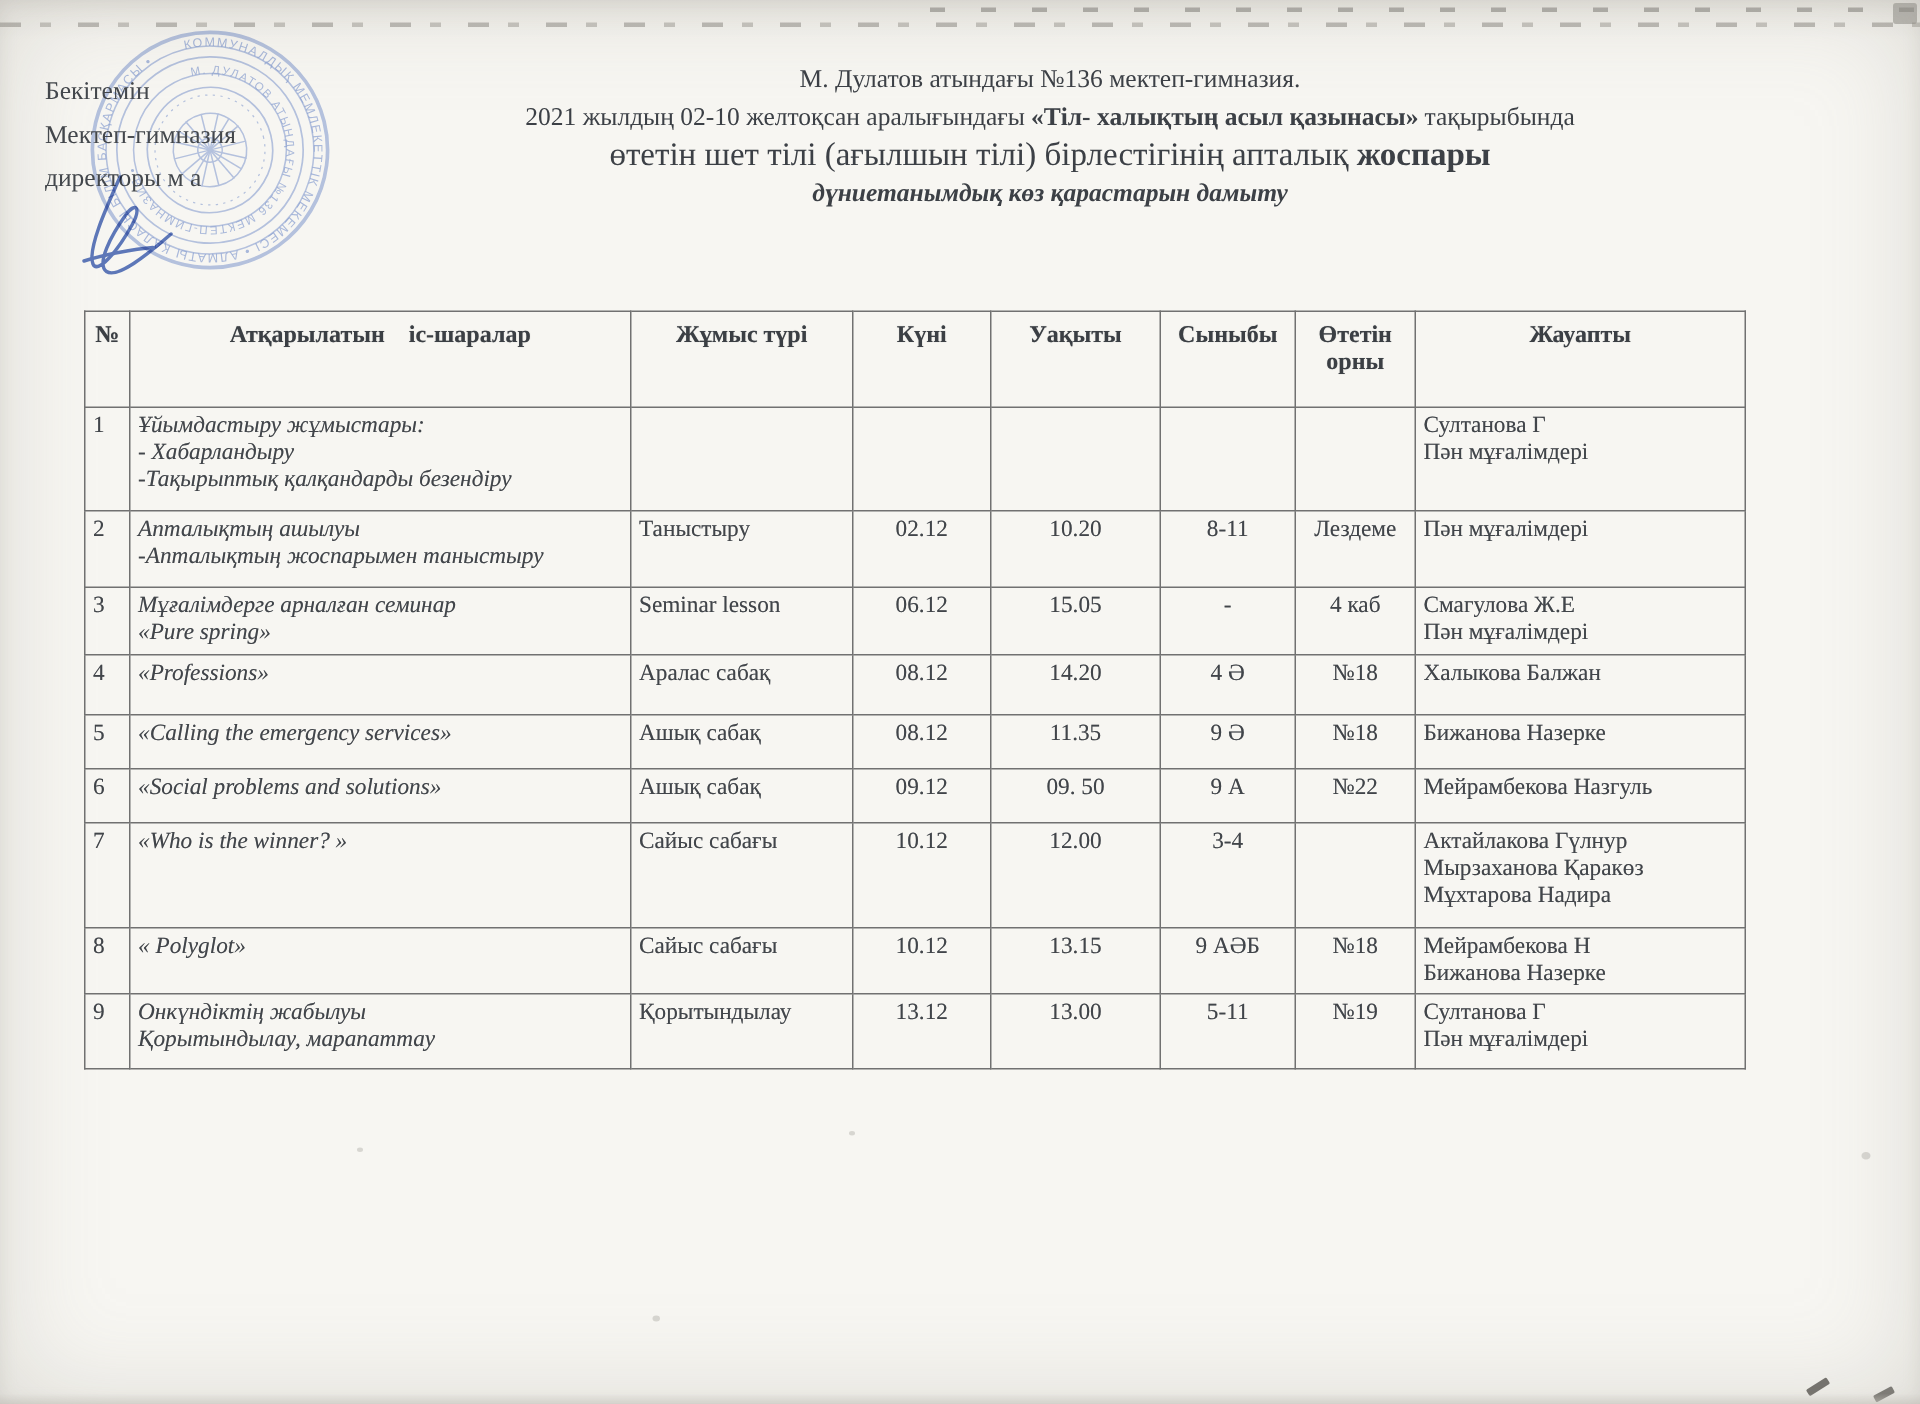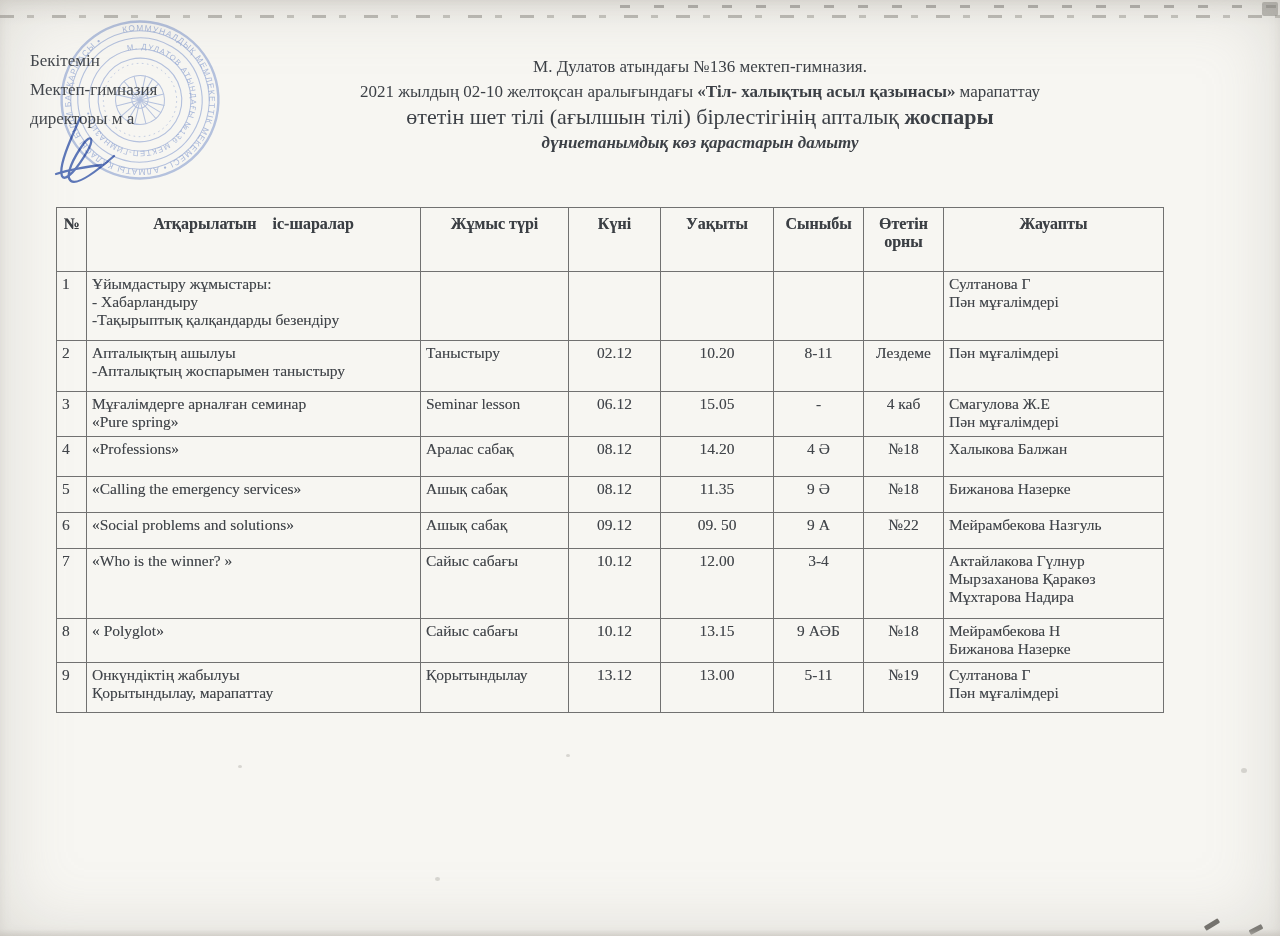--- a/index.html
+++ b/index.html
@@ -31,37 +31,37 @@
 
   
   .stamp{position:absolute;left:28px;top:-12px;width:224px;height:224px;
     mix-blend-mode:multiply;opacity:.85;pointer-events:none;}
 
   
   .signature{position:absolute;left:38px;top:112px;width:170px;height:90px;
     mix-blend-mode:multiply;pointer-events:none;}
 
   
-  .doc-header{position:absolute;left:235px;top:54px;width:930px;text-align:center;
+  .doc-header{position:absolute;left:235px;top:40px;width:930px;text-align:center;
     font-size:17px;line-height:25px;color:#3c4046;}
   .doc-header .l2 b{margin:0 4px;}
   .doc-header .l3{font-size:22px;}
   .goal{font-weight:bold;font-style:italic;margin-top:1px;}
   .goal .goal-label{font-style:normal;margin-right:8px;}
 
   
   table.plan{position:absolute;left:56px;top:207px;border-collapse:collapse;table-layout:fixed;
     width:1107px;font-size:15.5px;color:#41454a;}
   table.plan th,table.plan td{border:1px solid #717171;vertical-align:top;
     padding:3px 5px;white-space:pre-line;overflow:hidden;}
   table.plan th{font-size:16px;font-weight:bold;padding-top:7px;text-align:center;color:#3b3f44;}
   th.al,td.al{text-align:left;}
   td.c{text-align:center;}
   th.jaw{text-align:left;padding-left:36px;}
-  td.ev{padding-left:7px;}
+  td.ev{padding-left:7px;font-style:italic;}
   td.resp{padding-left:7px;margin-top:39px;}
   tr.hr0{height:64px;} tr.hr1{height:69px;} tr.hr2{height:51px;} tr.hr3{height:45px;}
   tr.hr4{height:40px;} tr.hr5{height:36px;} tr.hr6{height:36px;} tr.hr7{height:70px;}
   tr.hr8{height:44px;} tr.hr9{height:50px;}
   td{text-shadow:0 0 .4px rgba(70,74,80,.45);}
   th{text-shadow:0 0 .5px rgba(60,64,70,.5);}
 </style>
 </head>
 <body>
 
@@ -119,21 +119,21 @@
 
   <svg class="signature" viewBox="0 0 170 90">
     <g stroke="#3d5fb5" stroke-width="2.3" fill="none" stroke-linecap="round" opacity=".82">
       <path d="M 42 6 C 34 24, 20 54, 24 64 C 27 71, 40 56, 50 38 C 56 27, 53 22, 46 31 C 36 45, 26 64, 33 69 C 40 74, 60 58, 76 44"></path>
       <path d="M 18 62 C 30 58, 52 54, 64 53"></path>
     </g>
   </svg>
 
   <div class="doc-header">
     <div class="l1">М. Дулатов атындағы №136 мектеп-гимназия.</div>
-    <div class="l2"><span>2021 жылдың 02-10 желтоқсан аралығындағы</span><b>«Тіл- халықтың асыл қазынасы»</b><span>марапаттау</span></div>
+    <div class="l2"><span>2021 жылдың 02-10 желтоқсан аралығындағы</span><b>«Тіл- халықтың асыл қазынасы»</b><span>тақырыбында</span></div>
     <div class="l3"><span>өтетін шет тілі (ағылшын тілі) бірлестігінің апталық</span> <b>жоспары</b></div>
     <div class="goal">дүниетанымдық көз қарастарын дамыту</div>
   </div>
 
   <table class="plan">
     <colgroup>
       <col style="width:30px">
         <col style="width:334px">
         <col style="width:148px">
         <col style="width:92px">

